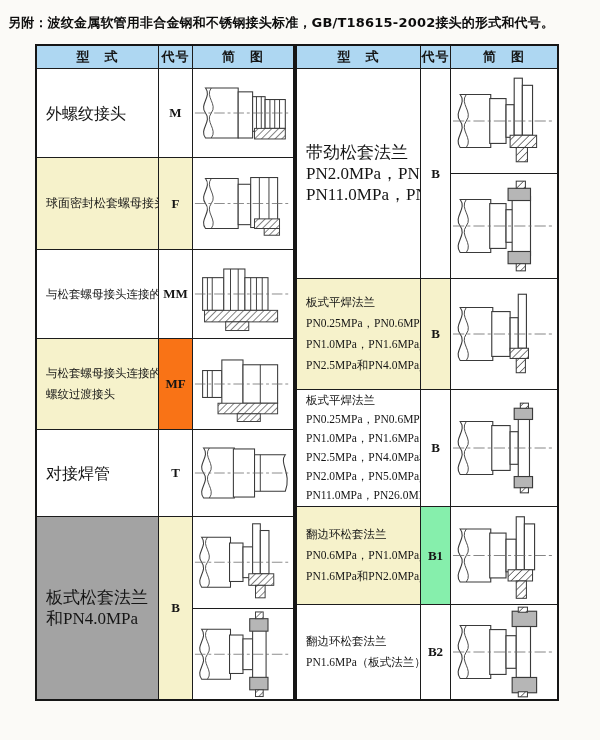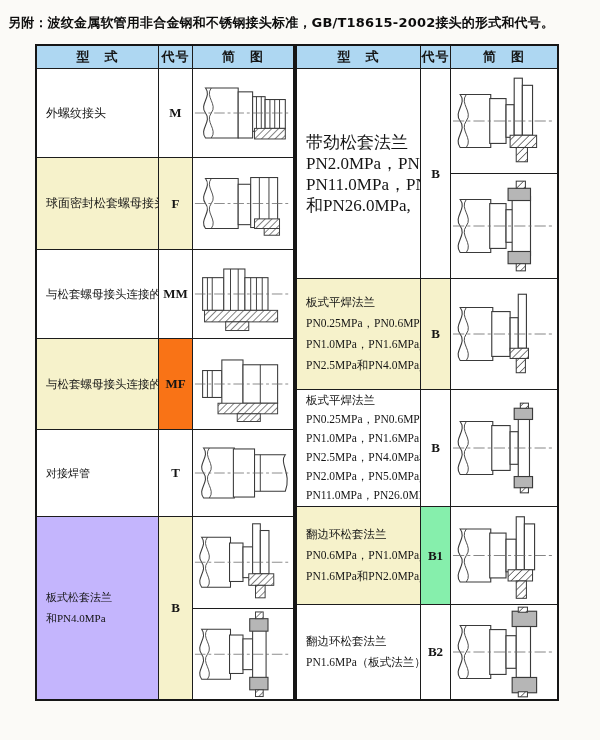--- a/index.html
+++ b/index.html
@@ -76,21 +76,21 @@
 <div class="doc-title">另附：波纹金属软管用非合金钢和不锈钢接头标准，GB/T18615-2002接头的形式和代号。</div>
 
 <div class="tables">
   <div class="gtable lt" id="left-table">
       <div class="hrow">
         <div class="cell type-col" style="background: rgb(174, 215, 242);">型　式</div>
         <div class="cell code-col" style="background: rgb(174, 215, 242);">代号</div>
         <div class="cell diag-col" style="background: rgb(174, 215, 242);">简　图</div>
       </div>
       <div class="drow" style="height: 89px;">
-        <div class="cell type-col type-cell" style="line-height: 21px; font-size: 12px;">
+        <div class="cell type-col type-cell" style="line-height: 21px; font-size: 16px;">
           <span class="type-line">外螺纹接头</span>
         </div>
         <div class="cell code-col code-cell">M</div>
         <div class="cell diag-col diag-cell">
           <div class="diag-sub">
             <svg viewBox="0 0 104 88" preserveAspectRatio="xMidYMid meet">
               <defs>
                 <pattern id="hp1" width="5" height="5" patternUnits="userSpaceOnUse" patternTransform="rotate(45)">
                   <rect width="5" height="5" fill="#fff"></rect>
                   <line x1="0" y1="0" x2="0" y2="5" stroke="#555" stroke-width="1.5"></line>
@@ -166,20 +166,21 @@
               <rect x="12" y="61" width="76" height="12" fill="url(#hp3)" stroke="#3a3a3a" stroke-width="1"></rect>
               <rect x="34" y="73" width="24" height="9" fill="url(#hp3)" stroke="#3a3a3a" stroke-width="1"></rect>
               <line x1="2" y1="44" x2="102" y2="44" stroke="#6a6a6a" stroke-width="0.8" stroke-dasharray="11 3 3 3"></line>
             </svg>
           </div>
         </div>
       </div>
       <div class="drow" style="height: 91px;">
         <div class="cell type-col type-cell" style="background: rgb(246, 242, 203); line-height: 21px; font-size: 11.5px;">
           <span class="type-line">与松套螺母接头连接的内</span>
+          <span class="type-line">螺纹过渡接头</span>
         </div>
         <div class="cell code-col code-cell" style="background: #f97316;">MF</div>
         <div class="cell diag-col diag-cell">
           <div class="diag-sub">
             <svg viewBox="0 0 104 88" preserveAspectRatio="xMidYMid meet">
               <defs>
                 <pattern id="hp4" width="5" height="5" patternUnits="userSpaceOnUse" patternTransform="rotate(45)">
                   <rect width="5" height="5" fill="#fff"></rect>
                   <line x1="0" y1="0" x2="0" y2="5" stroke="#555" stroke-width="1.5"></line>
                 </pattern>
@@ -191,21 +192,21 @@
               <rect x="52" y="24" width="36" height="40" fill="#fff" stroke="#3a3a3a" stroke-width="1.1"></rect>
               <line x1="70" y1="24" x2="70" y2="64" stroke="#3a3a3a" stroke-width="1"></line>
               <rect x="26" y="64" width="62" height="11" fill="url(#hp4)" stroke="#3a3a3a" stroke-width="1"></rect>
               <rect x="46" y="75" width="24" height="8" fill="url(#hp4)" stroke="#3a3a3a" stroke-width="1"></rect>
               <line x1="2" y1="44" x2="102" y2="44" stroke="#6a6a6a" stroke-width="0.8" stroke-dasharray="11 3 3 3"></line>
             </svg>
           </div>
         </div>
       </div>
       <div class="drow" style="height: 87px;">
-        <div class="cell type-col type-cell" style="line-height: 21px; font-size: 11px;">
+        <div class="cell type-col type-cell" style="line-height: 21px; font-size: 16px;">
           <span class="type-line">对接焊管</span>
         </div>
         <div class="cell code-col code-cell">T</div>
         <div class="cell diag-col diag-cell">
           <div class="diag-sub">
             <svg viewBox="0 0 104 88" preserveAspectRatio="xMidYMid meet">
               <defs>
                 <pattern id="hp5" width="5" height="5" patternUnits="userSpaceOnUse" patternTransform="rotate(45)">
                   <rect width="5" height="5" fill="#fff"></rect>
                   <line x1="0" y1="0" x2="0" y2="5" stroke="#555" stroke-width="1.5"></line>
@@ -215,21 +216,21 @@
               <path d="M17,18 c-7,9 7,17 0,26 c-7,9 7,17 0,26" fill="none" stroke="#3a3a3a" stroke-width="0.9"></path>
               <rect x="42" y="19" width="22" height="50" fill="#fff" stroke="#3a3a3a" stroke-width="1.1"></rect>
               <path d="M64,25 h32 c-7,9 7,19 0,38 h-32 z" fill="#fff" stroke="#3a3a3a" stroke-width="1.1"></path>
               <line x1="70" y1="25" x2="70" y2="63" stroke="#3a3a3a" stroke-width="1"></line>
               <line x1="2" y1="44" x2="102" y2="44" stroke="#6a6a6a" stroke-width="0.8" stroke-dasharray="11 3 3 3"></line>
             </svg>
           </div>
         </div>
       </div>
       <div class="drow" style="height: 182px;">
-        <div class="cell type-col type-cell" style="background: #c4b5fd; line-height: 21px; font-size: 11px;">
+        <div class="cell type-col type-cell" style="background: #a3a3a3; line-height: 21px; font-size: 17px;">
           <span class="type-line">板式松套法兰</span>
           <span class="type-line">和PN4.0MPa</span>
         </div>
         <div class="cell code-col code-cell" style="background: rgb(246, 242, 203);">B</div>
         <div class="cell diag-col diag-cell">
           <div class="diag-sub">
             <svg viewBox="0 0 104 88" preserveAspectRatio="xMidYMid meet">
               <defs>
                 <pattern id="hp6" width="5" height="5" patternUnits="userSpaceOnUse" patternTransform="rotate(45)">
                   <rect width="5" height="5" fill="#fff"></rect>
@@ -274,21 +275,20 @@
       <div class="hrow">
         <div class="cell type-col" style="background: rgb(174, 215, 242);">型　式</div>
         <div class="cell code-col" style="background: rgb(174, 215, 242);">代号</div>
         <div class="cell diag-col" style="background: rgb(174, 215, 242);">简　图</div>
       </div>
       <div class="drow" style="height: 210px;">
         <div class="cell type-col type-cell" style="line-height: 21px; font-size: 17px;">
           <span class="type-line">带劲松套法兰</span>
           <span class="type-line">PN2.0MPa，PN5.0MPa,</span>
           <span class="type-line">PN11.0MPa，PN15.0MPa,</span>
-          <span class="type-line">和PN26.0MPa,</span>
         </div>
         <div class="cell code-col code-cell">B</div>
         <div class="cell diag-col diag-cell">
           <div class="diag-sub">
             <svg viewBox="0 0 104 88" preserveAspectRatio="xMidYMid meet">
               <defs>
                 <pattern id="hp8" width="5" height="5" patternUnits="userSpaceOnUse" patternTransform="rotate(45)">
                   <rect width="5" height="5" fill="#fff"></rect>
                   <line x1="0" y1="0" x2="0" y2="5" stroke="#555" stroke-width="1.5"></line>
                 </pattern>

